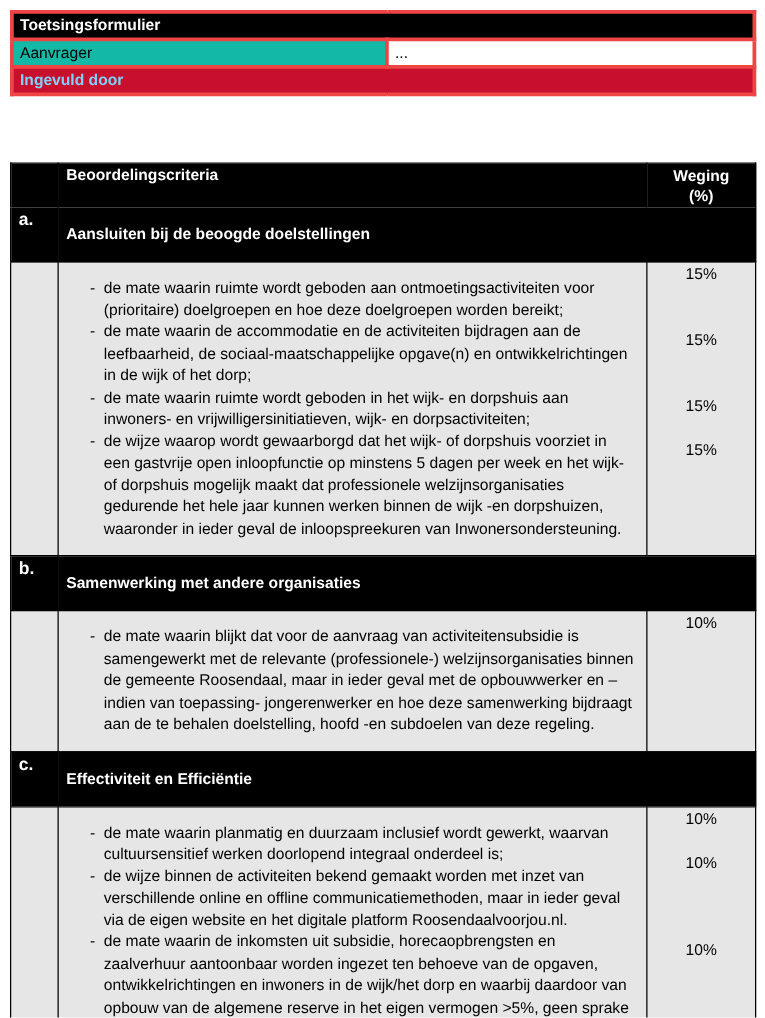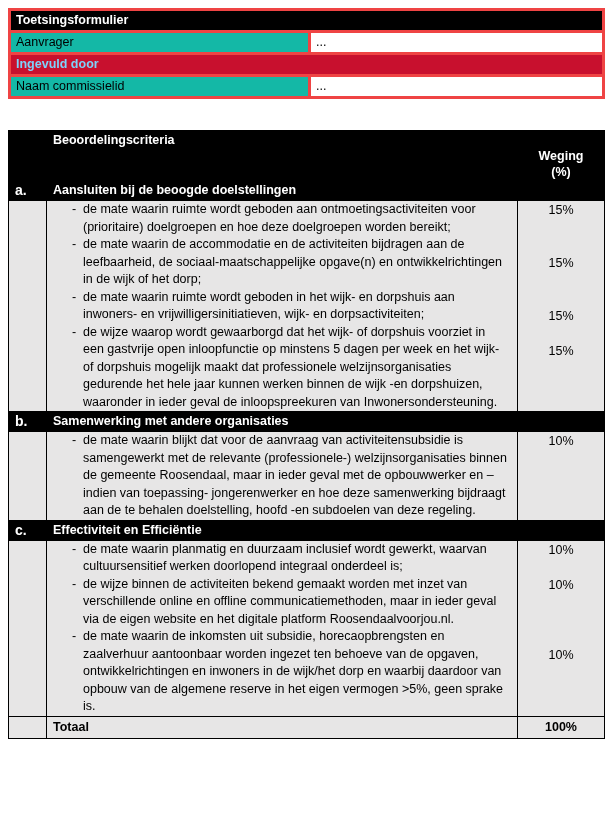--- a/index.html
+++ b/index.html
@@ -7,21 +7,21 @@
   .t1 { position: absolute; left: 8px; top: 8px; width: 597px; border-collapse: collapse; font-size: 12.5px; }
   .t1 td { border: 3px solid #ef4444; height: 19px; padding: 0 5px; line-height: 19px; }
   .t1 .hdr-black { background: #000; color: #fff; font-weight: bold; }
   .t1 .hdr-red { background: #c8102e; color: #7dd3fc; font-weight: bold; }
   .t1 .lab { background: #14b8a6; width: 287px; }
   .t1 .val { background: #fff; }
   .t2 { position: absolute; left: 8px; top: 130px; width: 597px; border-collapse: collapse; font-size: 12.5px; }
   .t2 td { border: 1px solid #000; vertical-align: top; }
   .t2 .blk td { background: #000; color: #fff; font-weight: bold; border-color: #000; }
   .c1 { width: 31px; padding: 0 0 0 6px; }
-  .c2 { padding: 0 6px; }
+  .c2 { padding: 12px 6px; }
   .c3 { width: 84px; text-align: center; }
   .gray td { background: #e7e6e6; }
   .item { display: flex; line-height: 17.5px; }
   .dash { width: 30px; text-align: center; flex: none; padding-left: 12px; box-sizing: border-box; }
   .itxt { flex: 1; padding-right: 4px; }
   .pct { line-height: 17.5px; text-align: center; }
   .secrow td { height: 19px; line-height: 19px; }
   .sec-letter { font-size: 14px; }
 </style>
 </head>
@@ -32,33 +32,29 @@
       <tr>
         <td colspan="2" class="hdr-black">Toetsingsformulier</td>
       </tr>
   <tr>
     <td class="lab">Aanvrager</td>
     <td class="val">...</td>
   </tr>
   <tr>
         <td colspan="2" class="hdr-red">Ingevuld door</td>
       </tr>
-  <tr>
-    <td class="lab">Naam commissielid</td>
-    <td class="val">...</td>
-  </tr>
 </tbody>
   </table>
 
 <table class="t2">
   <tbody>
       <tr class="blk">
     <td class="c1" style="border-bottom:none;"></td>
     <td class="c2" style="padding-top:2px;border-bottom:none;">Beoordelingscriteria</td>
-    <td class="c3" style="padding-top:17px;line-height:16px;border-bottom:none;"><span>Weging<br>(%)</span></td>
+    <td class="c3" style="padding-top:2px;line-height:16px;border-bottom:none;"><span>Weging<br>(%)</span></td>
   </tr>
 
   <tr class="blk secrow">
     <td class="c1 sec-letter" style="border-top:none;">a.</td>
     <td class="c2" colspan="2" style="border-top:none;">Aansluiten bij de beoogde doelstellingen</td>
   </tr>
   <tr class="gray">
     <td class="c1"></td>
     <td class="c2">
       <div class="item">

